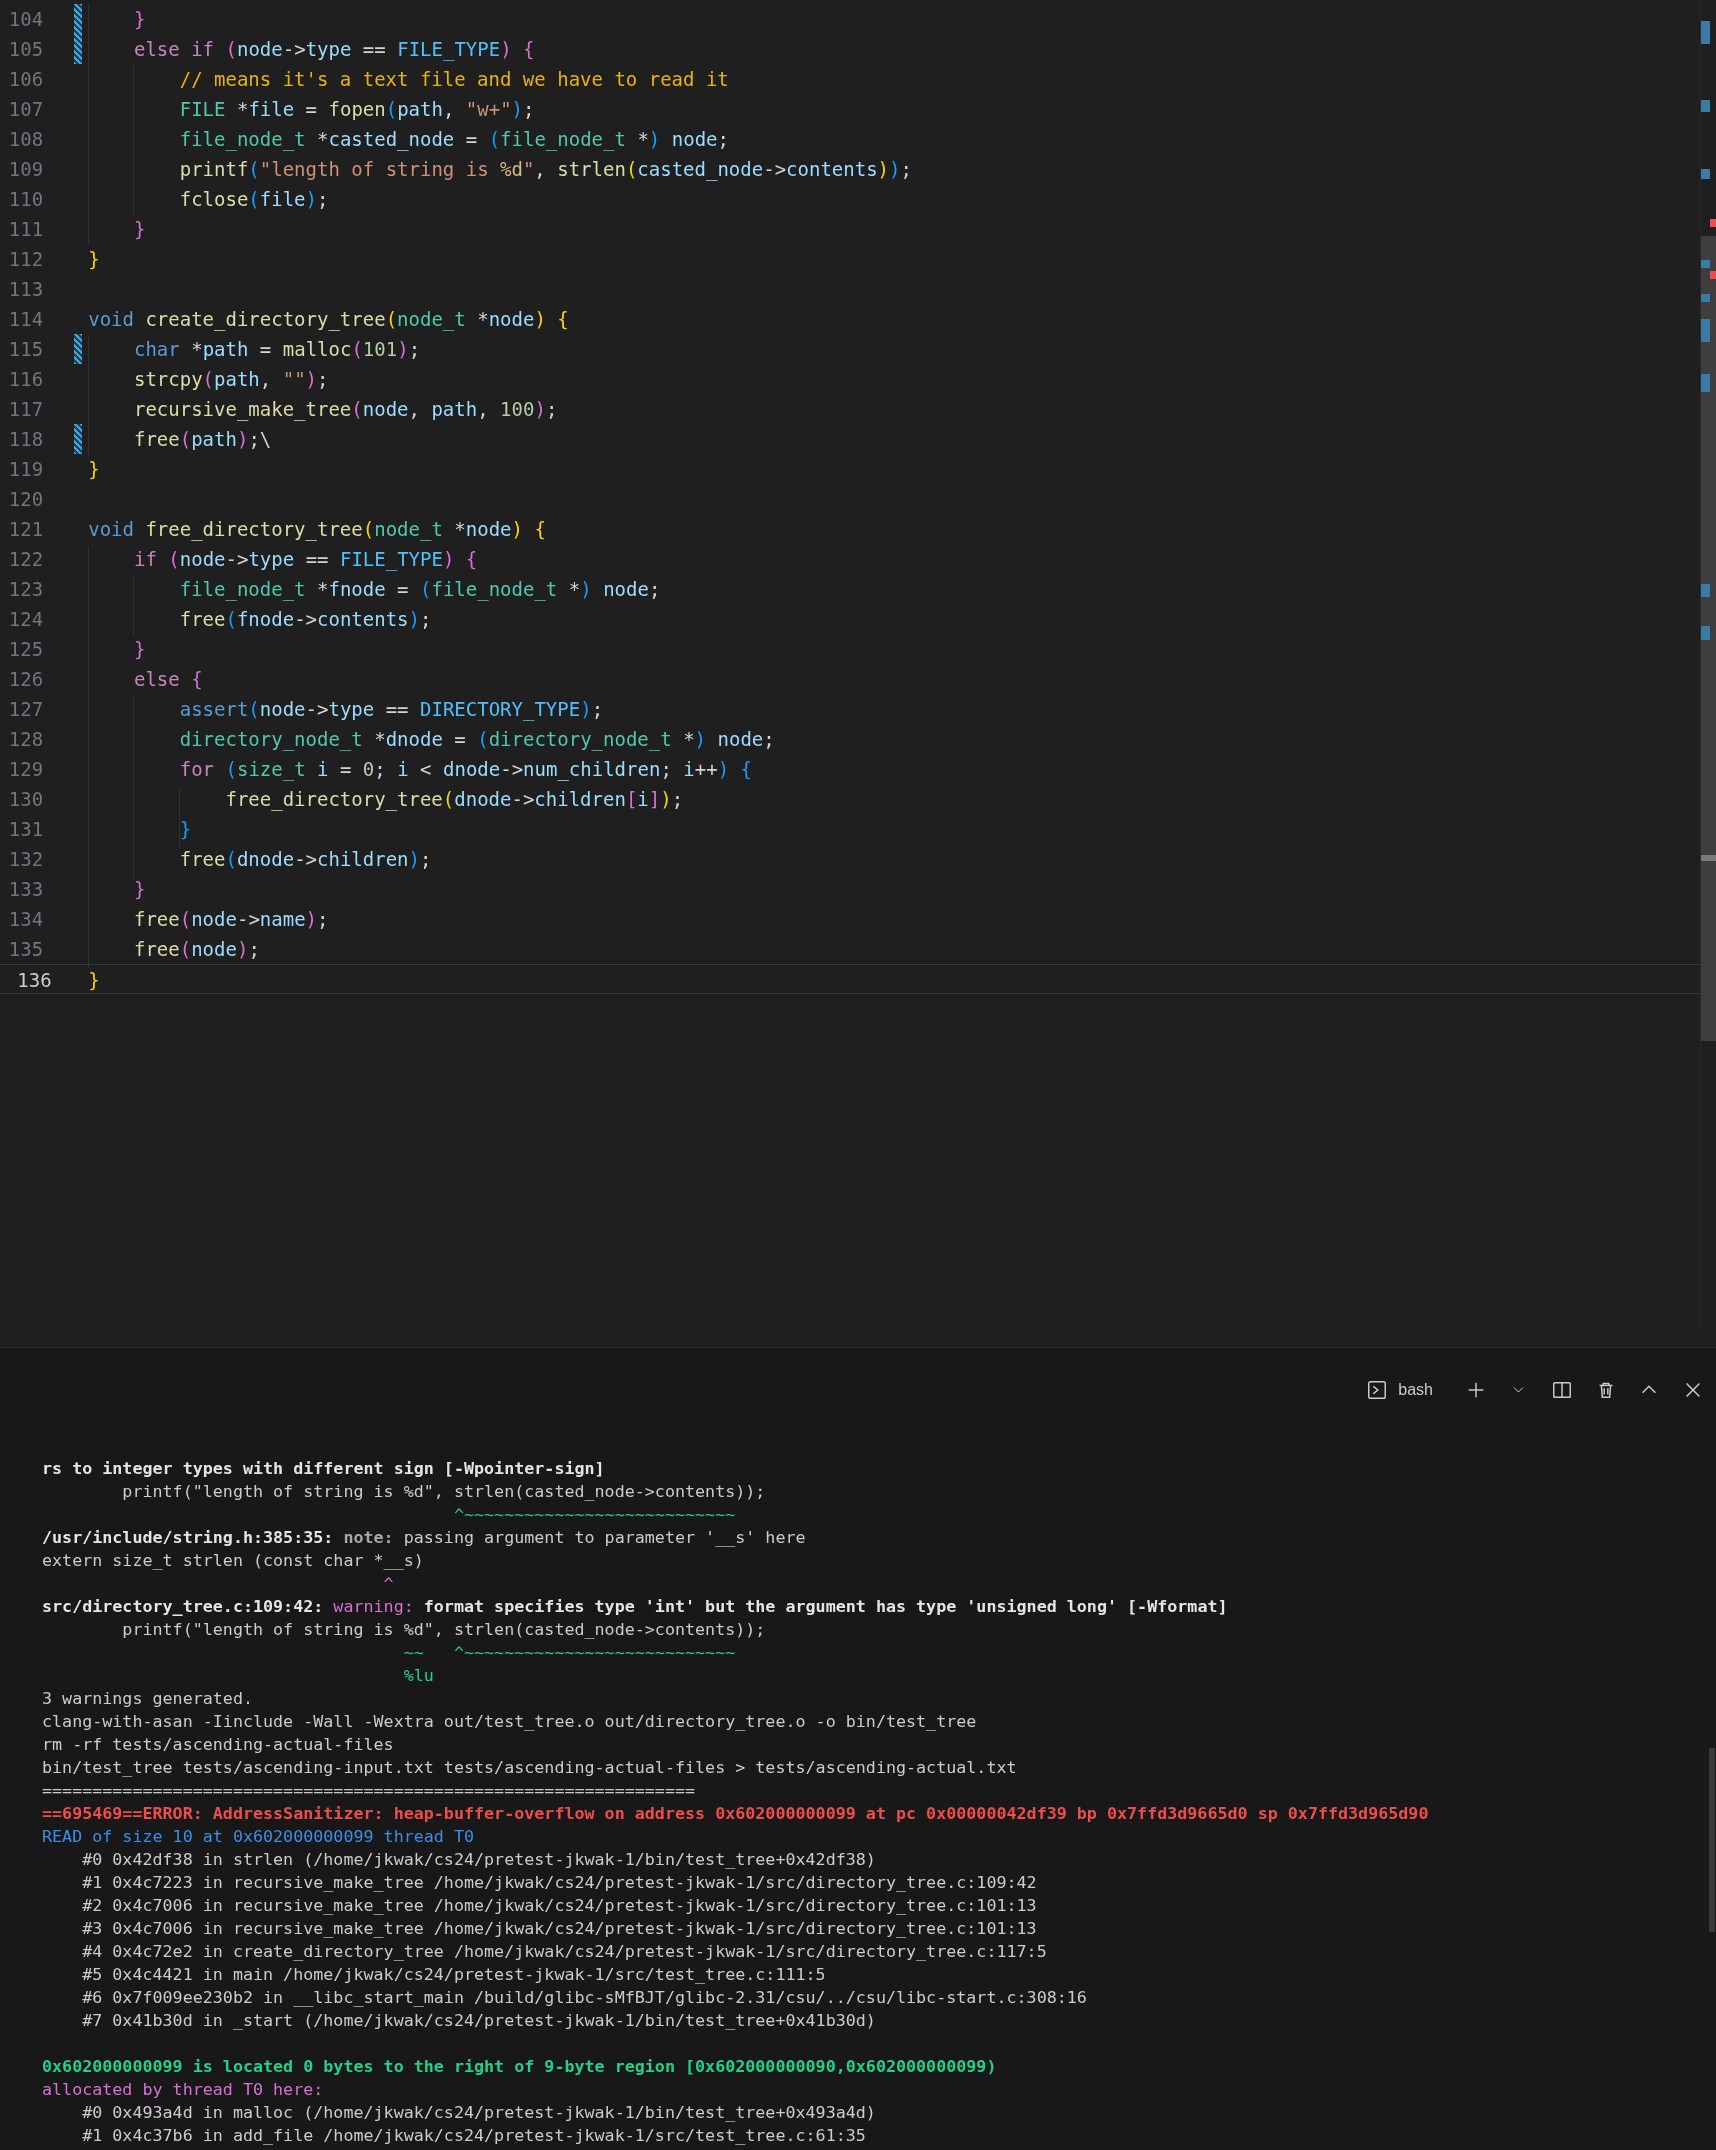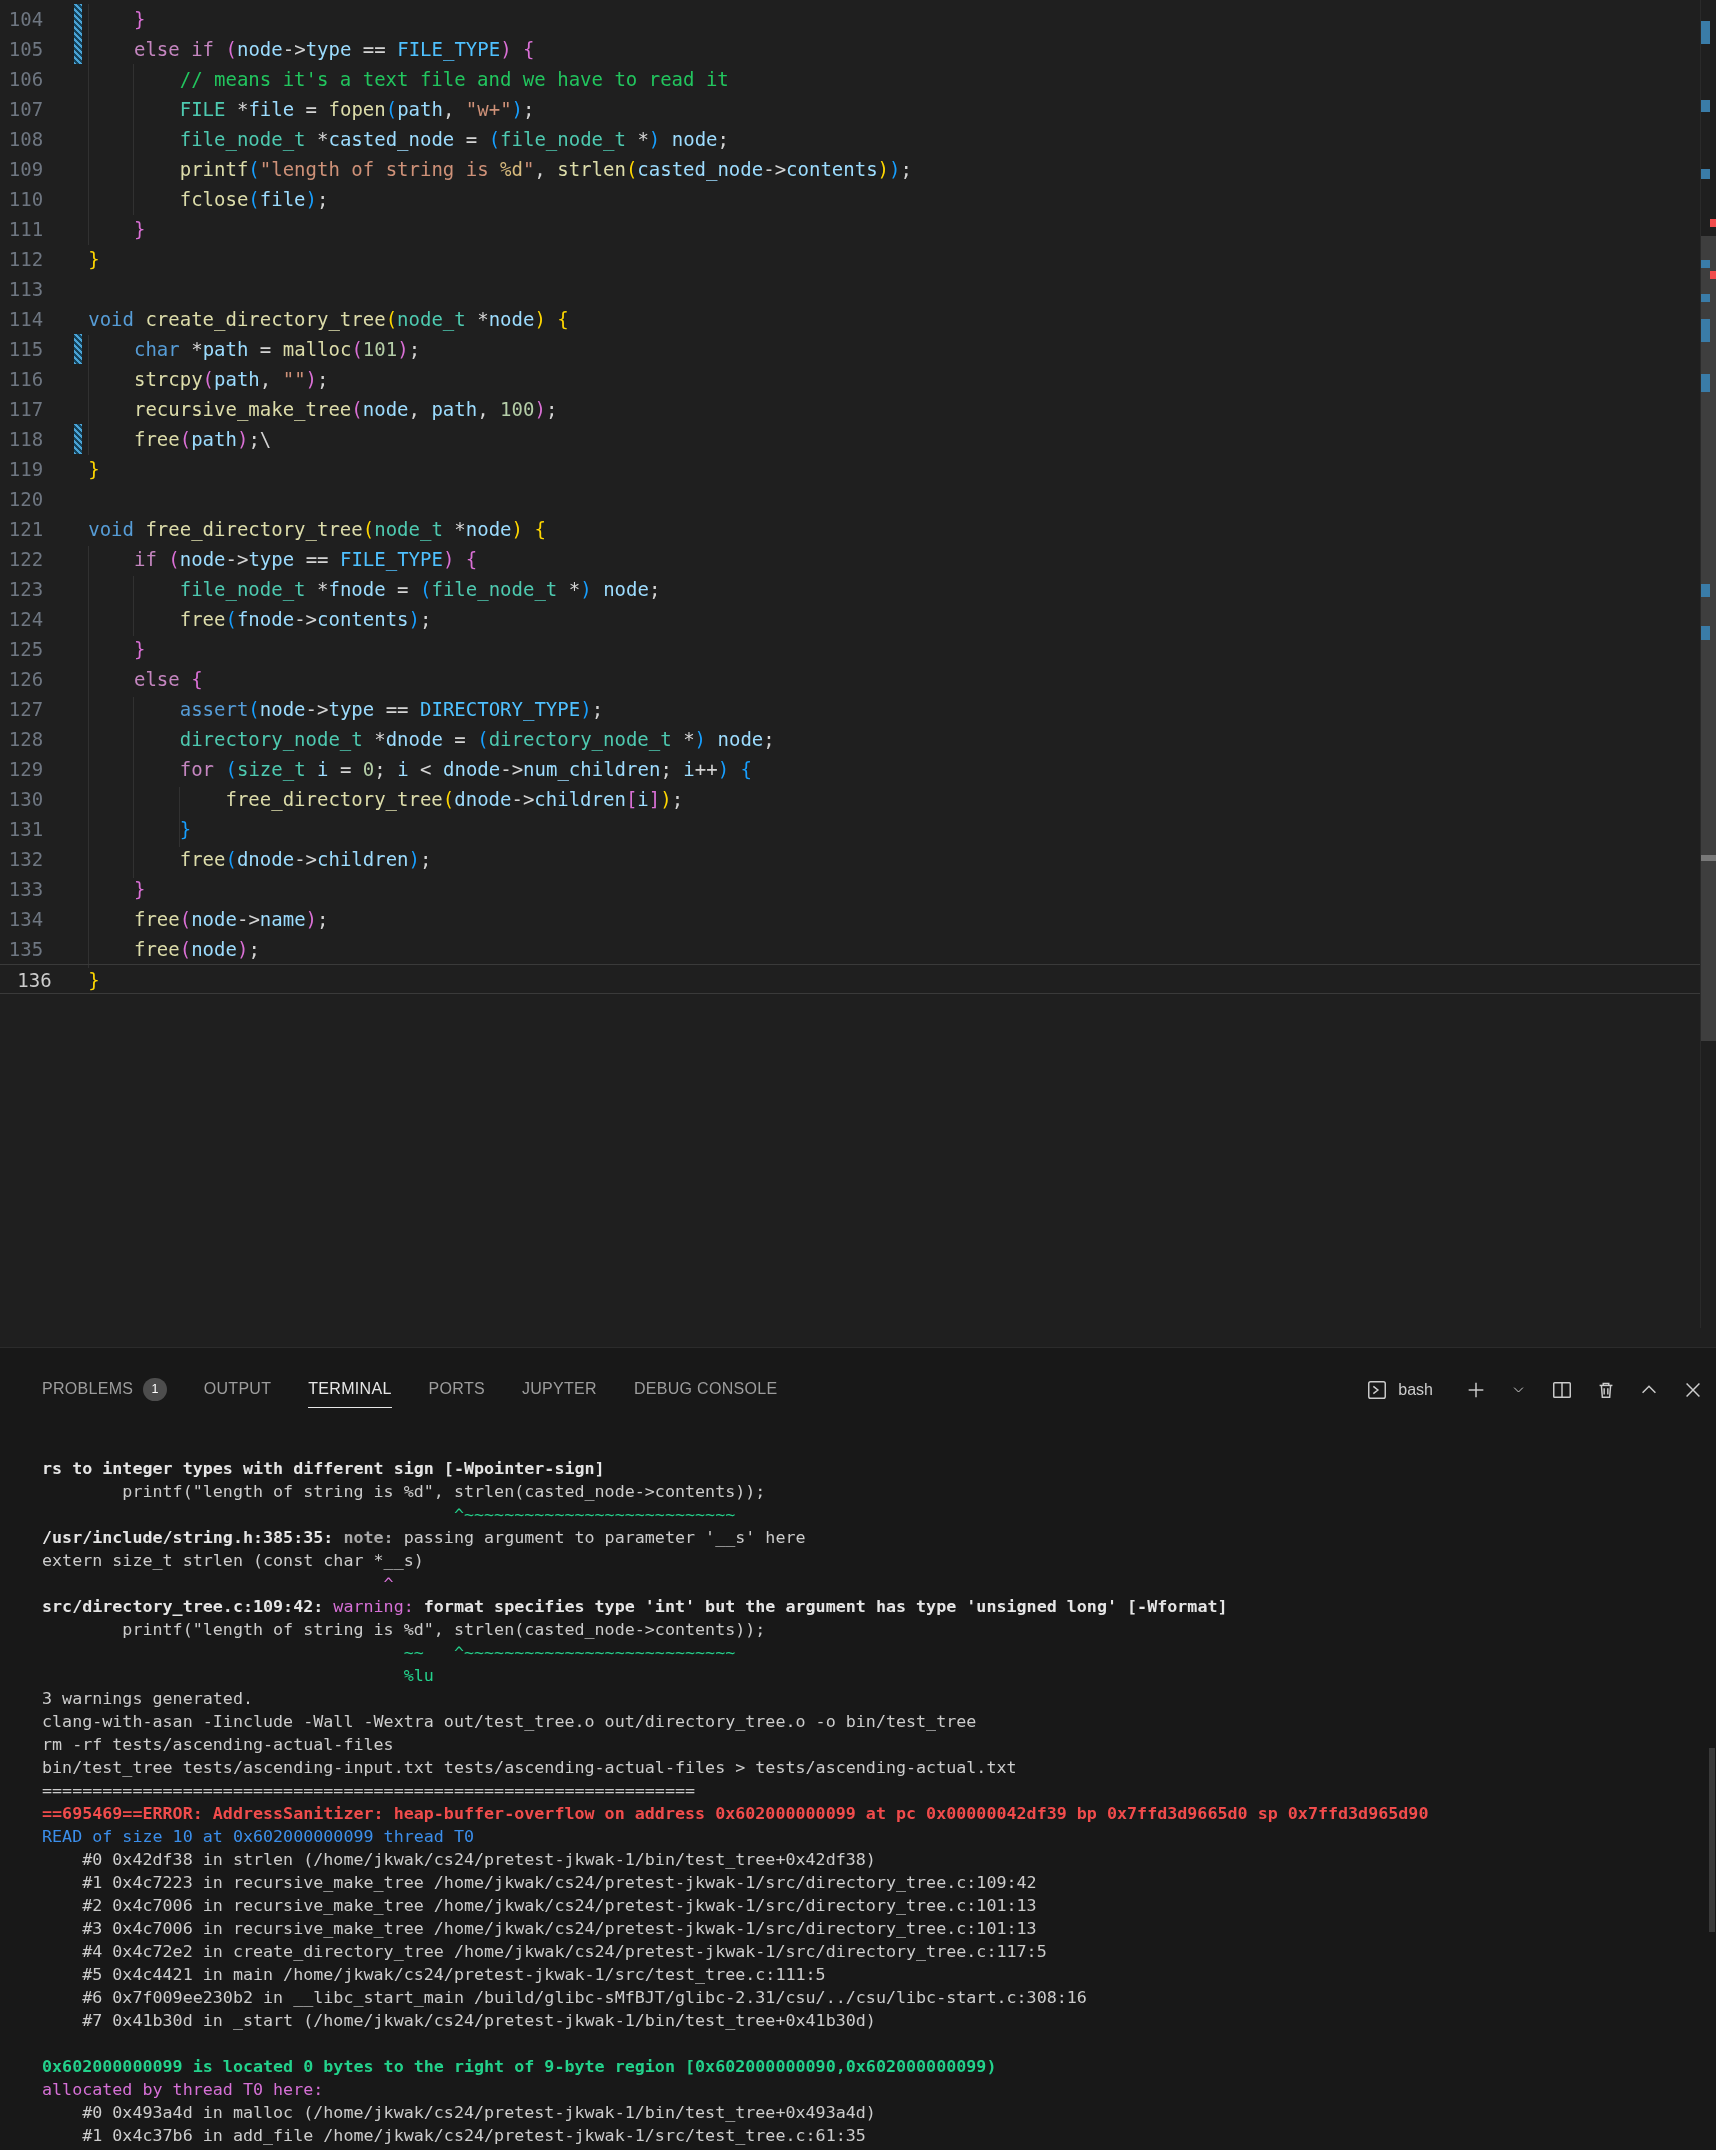--- a/index.html
+++ b/index.html
@@ -13,21 +13,21 @@
   #code-lines{position:absolute;left:0;top:4.2px;width:100%;font-family:"DejaVu Sans Mono",monospace;font-size:19px;line-height:30px;white-space:pre;}
   .code-row{display:flex;height:30px;position:relative;}
   .code-row.current{border-top:0.8px solid #3a3a3a;border-bottom:0.8px solid #3a3a3a;}
   .gutter-num{width:52px;text-align:center;color:#6e7681;flex:0 0 52px;}
   .code-row.current .gutter-num{color:#cccccc;padding-left:17px;}
   .git-mark{flex:0 0 7.5px;margin-left:22px;}
   .git-mark.on{background:repeating-linear-gradient(45deg,#4aa3d6 0px,#4aa3d6 1.7px,#15455e 1.7px,#15455e 4.2px);}
   .code-text{padding-left:6.7px;color:#d4d4d4;}
   .tk-k{color:#C586C0}.tk-t{color:#569CD6}.tk-y{color:#4EC9B0}.tk-f{color:#DCDCAA}
   .tk-v{color:#9CDCFE}.tk-c{color:#4FC1FF}.tk-s{color:#CE9178}.tk-e{color:#D7BA7D}
-  .tk-n{color:#B5CEA8}.tk-m{color:#22c55e}.tk-p{color:#D4D4D4}
+  .tk-n{color:#B5CEA8}.tk-m{color:#eab308}.tk-p{color:#D4D4D4}
   .tk-1{color:#FFD700}.tk-2{color:#DA70D6}.tk-3{color:#179FFF}
 
   
   #ruler{position:absolute;right:0;top:0;width:17.5px;height:1328px;background:#1f1f1f;border-left:0.8px solid #2a2a2a;}
   .ruler-thumb{position:absolute;left:0;width:17.5px;background:rgba(121,121,121,0.35);}
   .rm-blue{position:absolute;left:0.8px;width:8.3px;background:#3a7ca8;}
   .rm-red{position:absolute;right:0;width:6.7px;background:#f14c4c;}
   .rm-cursor{position:absolute;left:0;width:17.5px;background:rgba(190,190,190,0.45);}
 
   
@@ -84,41 +84,20 @@
       <div class="rm-blue" style="top: 626px; height: 14px;"></div>
       <div class="rm-red" style="top: 219px; height: 8.3px;"></div>
       <div class="rm-red" style="top: 271px; height: 7.5px;"></div>
       <div class="rm-cursor" style="top: 855px; height: 5.8px;"></div>
     </div>
 
 </div>
 
 <div id="panel">
   <div id="panel-header">
-    <div id="panel-tabs">
-        <div class="ptab">
-          <span>PROBLEMS</span>
-          <span class="pbadge">1</span>
-        </div>
-        <div class="ptab">
-          <span>OUTPUT</span>
-        </div>
-        <div class="ptab active">
-          <span>TERMINAL</span>
-        </div>
-        <div class="ptab">
-          <span>PORTS</span>
-        </div>
-        <div class="ptab">
-          <span>JUPYTER</span>
-        </div>
-        <div class="ptab">
-          <span>DEBUG CONSOLE</span>
-        </div>
-      </div>
     <div id="panel-actions">
       <div id="bash-group">
         <span class="pa-icon">
           <svg viewBox="0 0 24 24">
               <rect x="3" y="3" width="18" height="18" rx="2"></rect>
               <polyline points="8,8 13,12 8,16"></polyline>
             </svg>
         </span>
         <span id="bash-label">bash</span>
       </div>

